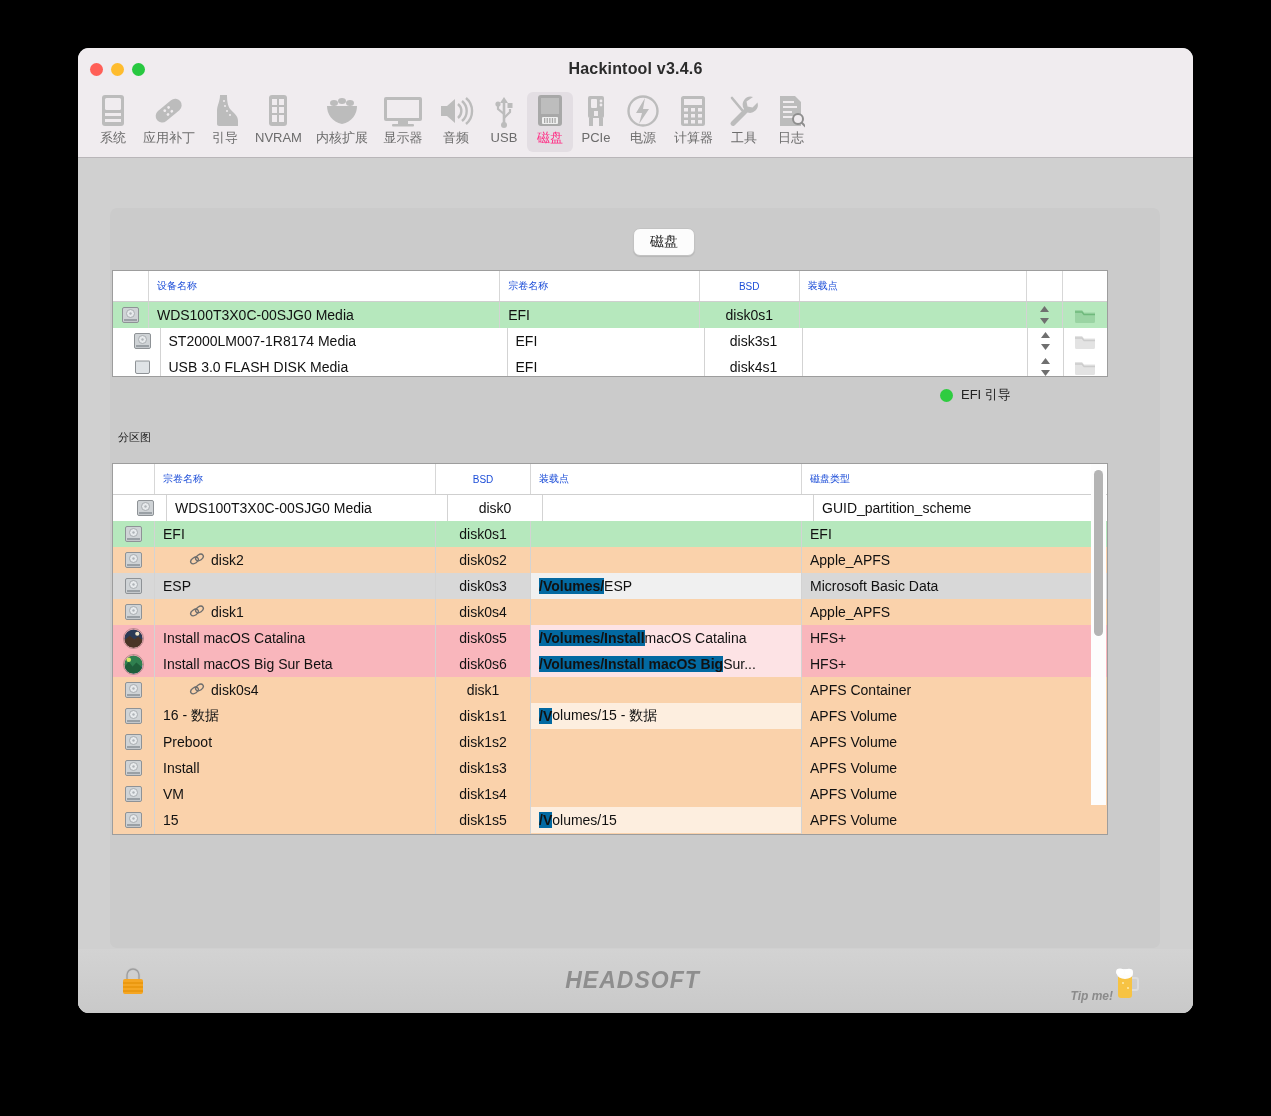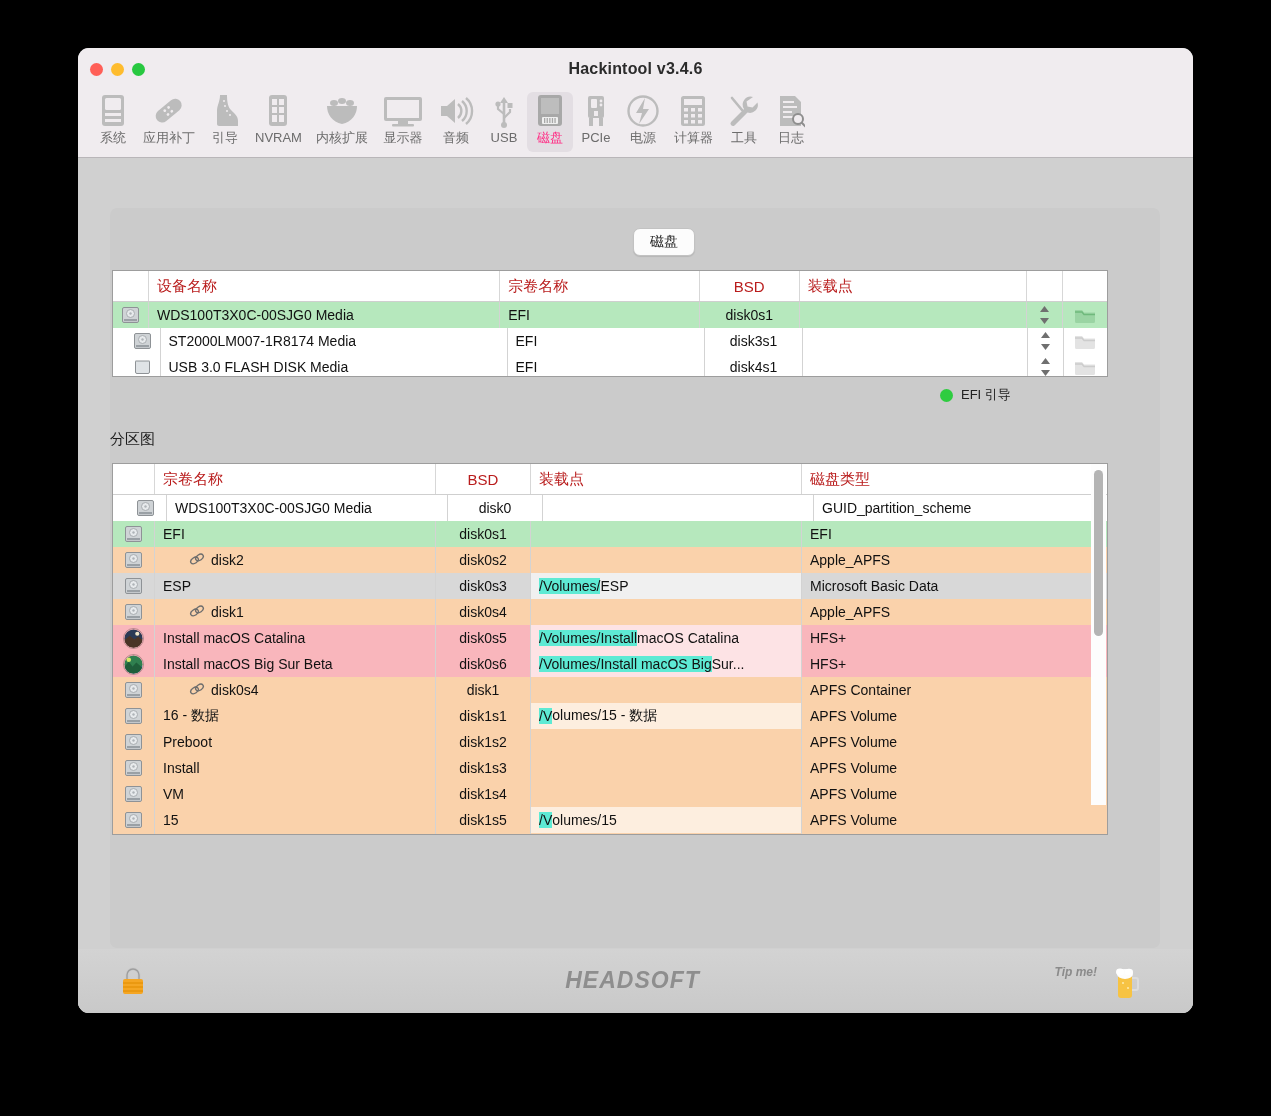--- a/index.html
+++ b/index.html
@@ -62,21 +62,21 @@
   
   .tablewrap{
     position:absolute;background:#fff;border:1px solid #9d9d9d;
     box-sizing:border-box;overflow:hidden;
   }
   .thead{
     display:flex;height:31px;background:#fff;border-bottom:1px solid #cfcfcf;
     box-sizing:border-box;
   }
   .th{
-    font-size:15px;color:#b91c1c;display:flex;align-items:center;
+    font-size:10px;color:#1d4ed8;display:flex;align-items:center;
     box-sizing:border-box;border-right:1px solid #d7d7d7;padding-left:8px;
     height:100%;
   }
   .th.center{justify-content:center;padding-left:0;}
   .th.nb{border-right:none;}
   .row{display:flex;height:26px;box-sizing:border-box;align-items:center;}
   .cell{
     font-size:14px;color:#111;display:flex;align-items:center;
     box-sizing:border-box;height:100%;padding-left:8px;white-space:nowrap;overflow:hidden;
   }
@@ -107,49 +107,49 @@
     background:#b4b4b4;border-radius:5px;
   }
   
   .r-white{background:#ffffff;padding-left:12px;}
   .r-green{background:#b6e8bd;}
   .r-orange{background:#fad2ab;}
   .r-gray{background:#d8d8d8;}
   .r-pink{background:#f9b6bc;}
   
   .mount{background:rgba(255,255,255,.62);}
-  .hl{background:#5eead4;}
+  .hl{background:#0369a1;font-weight:bold;}
   .indent{padding-left:26px;}
   .legend{
     position:absolute;left:830px;top:178px;display:flex;align-items:center;gap:8px;
   }
   .dot{width:13px;height:13px;border-radius:50%;background:#2ecc40;}
   .legend-text{font-size:13px;color:#222;}
   .section-title{
-    position:absolute;left:0;top:222px;font-size:15px;color:#1d1d1d;font-weight:normal;text-align:right;
+    position:absolute;left:8px;top:222px;font-size:11px;color:#1d1d1d;font-weight:normal;text-align:right;
   }
   
   .hdd{width:17px;height:16px;display:block;}
   .instdisk{width:19px;height:19px;border-radius:50%;display:block;border:1px solid rgba(0,0,0,.25);}
   .chain{width:16px;height:14px;margin-right:6px;flex:0 0 auto;}
   .cell .inner{display:flex;align-items:center;}
   .stepper{width:13px;height:20px;}
   .folder{width:22px;height:17px;}
   
   .bottombar{
     position:absolute;left:0;bottom:0;width:100%;height:64px;
     background:linear-gradient(#d3d3d3,#c9c9c9);
   }
   .lock{position:absolute;left:42px;top:17px;}
   .brand{
     position:absolute;left:0;right:6px;top:18px;text-align:center;
     font-size:23px;font-weight:bold;font-style:italic;color:#8e8e8e;
     letter-spacing:1px;font-family:"Liberation Sans",sans-serif;
   }
-  .tipwrap{position:absolute;right:52px;top:16px;display:flex;align-items:flex-start;gap:16px;}
+  .tipwrap{position:absolute;right:52px;top:16px;display:flex;align-items:flex-end;gap:0;}
   .tiptext{font-size:12px;font-style:italic;font-weight:bold;color:#8b8b8b;}
 </style>
 </head>
 <body>
 
 <div class="window">
 
   <div class="titlebar">
     <div class="traffic">
       <div class="light l-red"></div>

